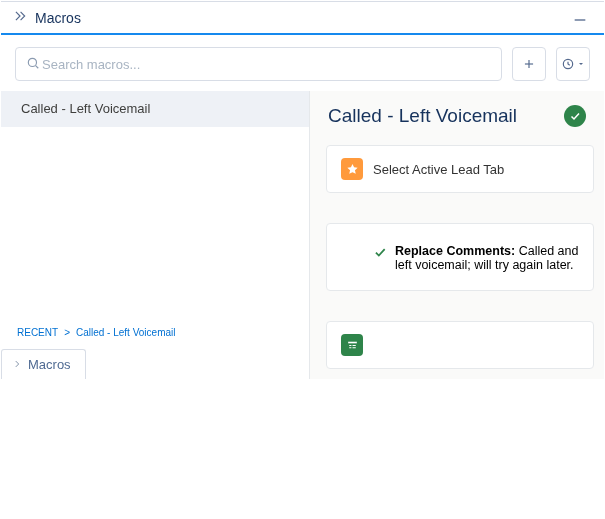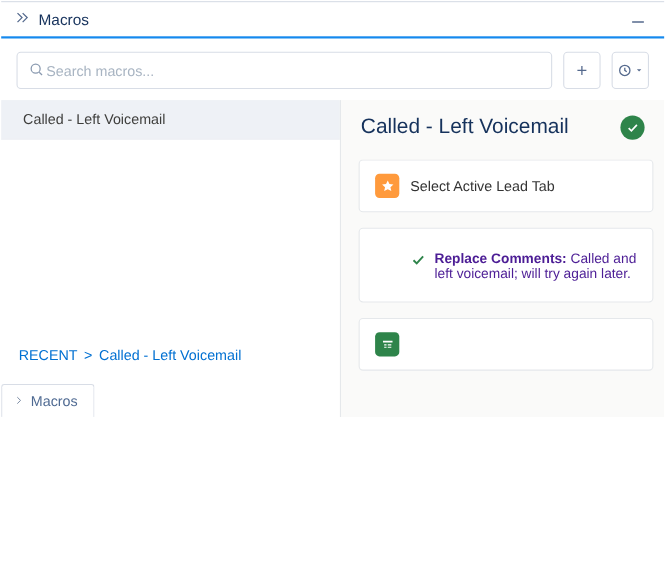--- a/index.html
+++ b/index.html
@@ -23,36 +23,36 @@
 
 .content{height:330px}
 .left-pane{width:308px;flex:none;background:#fff}
 .left-pane .sel{height:36px;line-height:36px;padding:0 20px;background:#eef1f6;color:#3e3e3c;font-size:13px;border-bottom:1px solid #eef1f6}
 .right-pane{flex:1;background:#fafaf9;border-left:1px solid #e5e8eb;position:relative;display:flex;flex-direction:column}
 .detail-hdr{display:flex;align-items:center;padding:14px 18px 18px 18px}
 .detail-hdr h1{margin:0;font-size:19px;font-weight:400;color:#16325c;flex:1}
 .badge-success{width:22px;height:22px;border-radius:50%;background:#2e844a;display:flex;align-items:center;justify-content:center}
 .badge-success svg{width:12px;height:12px}
 .detail-scroll{flex:1;overflow-y:scroll;padding:0 10px 0 16px}
-.card{background:#fff;border:1px solid #e5e8eb;border-radius:4px;padding:12px 14px 12px 14px;margin-bottom:14px}
+.card{background:#fff;border:1px solid #e5e8eb;border-radius:4px;padding:12px 14px 12px 14px;margin-bottom:30px}
 .card-head{display:flex;align-items:center;gap:10px;font-size:13px;color:#333}
 .action-icn{width:22px;height:22px;border-radius:4px;display:flex;align-items:center;justify-content:center;flex:none}
 .ai-orange{background:#ff9a3c}
 .ai-cyan{background:#1ab9d6}
 .ai-green{background:#2e844a}
 .action-icn svg{width:13px;height:13px;fill:#fff}
 .steps{margin:8px 0 0 32px;padding:0;list-style:none}
-.steps li{position:relative;padding:0 0 6px 22px;font-size:12.5px;color:#4c1d95}
+.steps li{position:relative;padding:0 0 6px 22px;font-size:12.5px;color:#000000}
 .steps li .chk{position:absolute;left:0;top:1px;width:14px;height:14px}
 .steps li b{font-weight:600}
 .steps li .warn{display:inline-block;vertical-align:-2px;margin-left:4px}
 .done-bar{padding:10px 0 14px 0;display:flex;justify-content:center}
 .done-btn{border:1px solid #d8dde6;background:#fff;border-radius:4px;padding:4px 16px;font-size:13px;color:#333;cursor:pointer}
 
-.crumbs{position:absolute;left:0;right:0;bottom:30px;height:34px;display:flex;padding:0 16px;color:#0070d2;font-size:13px}
+.crumbs{position:absolute;left:0;right:0;bottom:30px;height:34px;display:flex;align-items:center;padding:0 16px;color:#0070d2;font-size:10px}
 .crumbs .sep{margin:0 6px;color:#0070d2}
 .crumbs a{color:#0070d2;text-decoration:none;cursor:pointer}
 
 .footer-tab{position:absolute;left:0;bottom:0;height:30px;display:flex;align-items:center;padding:0 14px 0 10px;border:1px solid #d8dde6;border-bottom:none;border-radius:3px 3px 0 0;background:#fff;gap:6px;color:#4f6a92;font-size:13px}
 .footer-tab .chev{color:#6b7d98}
 
 .detail-scroll::-webkit-scrollbar{width:12px;background:#f3f3f3}
 .detail-scroll::-webkit-scrollbar-thumb{background:#c8c8c8;border-radius:6px;border:2px solid #f3f3f3}
 </style>
 </head>

